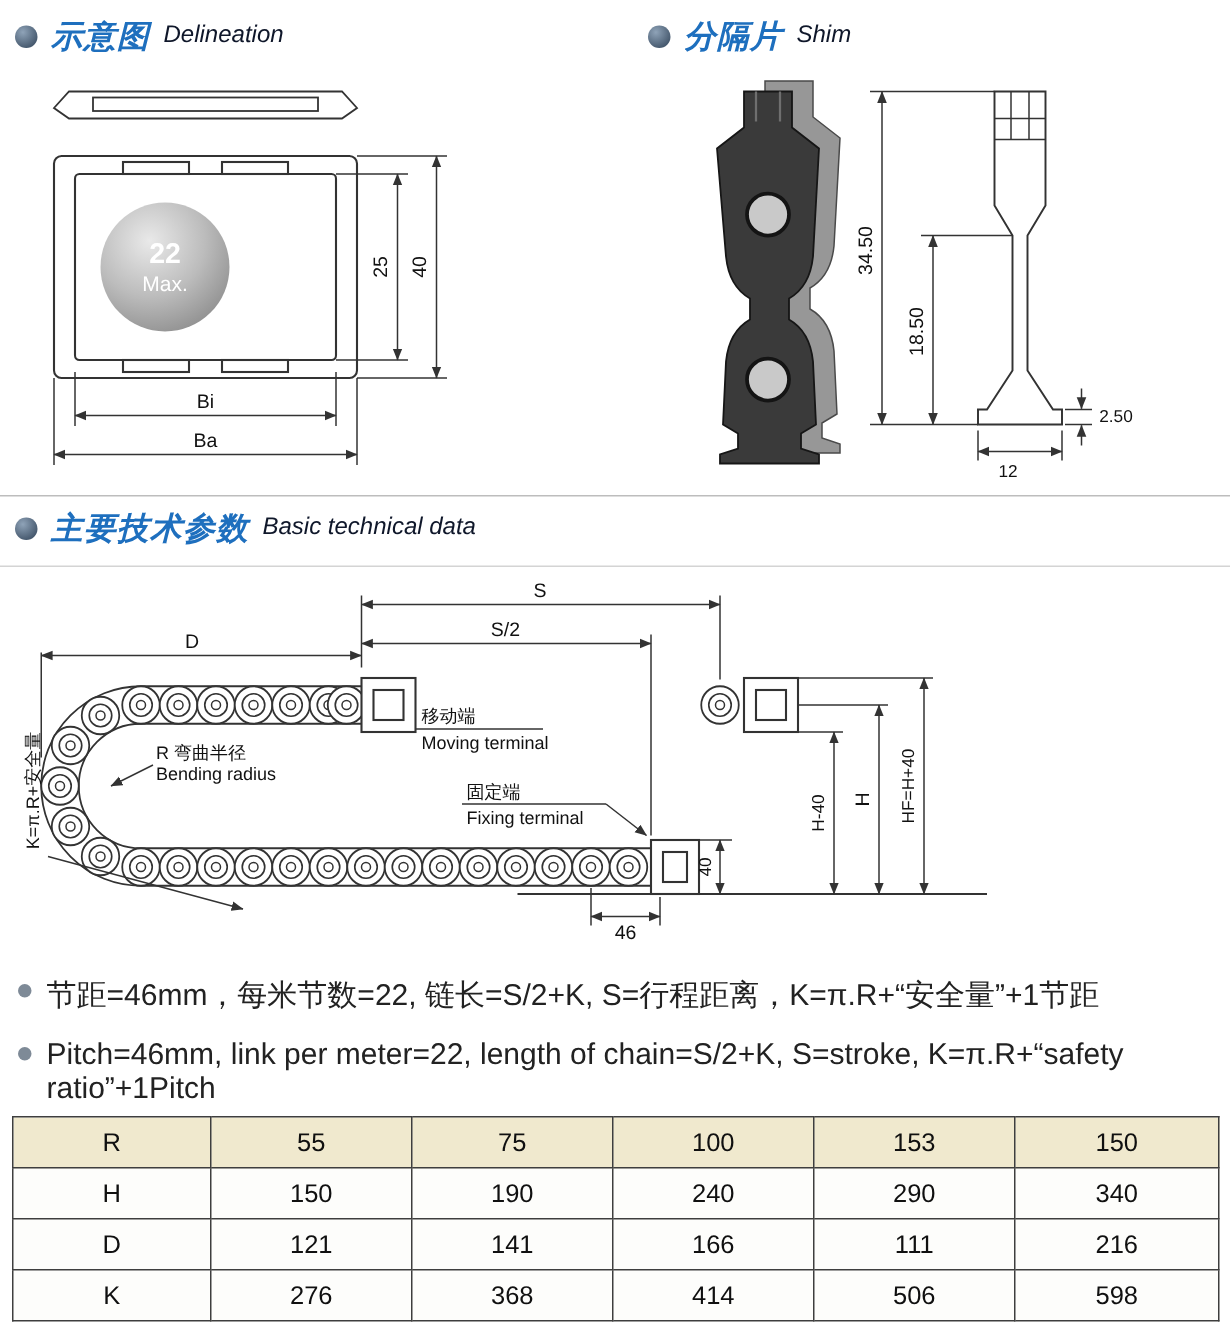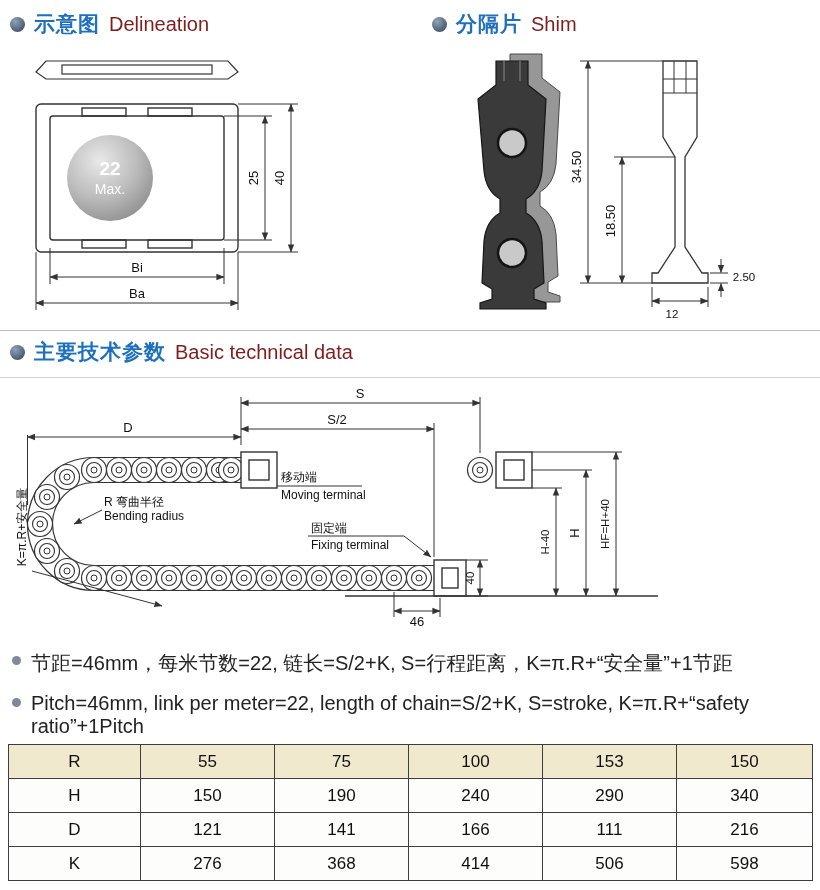--- a/index.html
+++ b/index.html
@@ -3,25 +3,25 @@
 <meta charset="utf-8">
 <style>
   * { box-sizing: border-box; }
   html, body { margin: 0; padding: 0; }
   body {
     width: 820px; height: 890px; background: #ffffff;
     font-family: "Liberation Sans", "DejaVu Sans", sans-serif;
     position: relative; overflow: hidden;
   }
   .abs { position: absolute; }
-  .sec-header { position: absolute; display: flex; align-items: center; gap: 9px; }
+  .sec-header { position: absolute; display: flex; align-items: center; gap: 9px; font-style: italic; }
   .dot { width: 15px; height: 15px; border-radius: 50%;
          background: radial-gradient(circle at 35% 30%, #8fa3b8, #46596e 75%); flex: 0 0 auto; }
   .sec-header .cn { font-size: 21px; font-weight: bold; color: #1e6fbe; letter-spacing: 1px; }
-  .sec-header .en { font-size: 20px; color: #7f1d1d; }
+  .sec-header .en { font-size: 16px; color: #0f172a; }
   .hr { position: absolute; left: 0; width: 820px; height: 1px; background: #bdbdbd; }
   .hr2 { background: #d4d4d4; }
   .note { position: absolute; left: 12px; display: flex; align-items: flex-start; gap: 10px;
           font-size: 20px; color: #222; width: 800px; }
   .note .nb { width: 9px; height: 9px; border-radius: 50%; background: #7e8a97; margin-top: 6px; flex: 0 0 auto; }
   svg text { font-family: "Liberation Sans", "DejaVu Sans", sans-serif; }
   .dim line { stroke: #333; stroke-width: 1; fill: none; }
   .dt  { font-size: 13px; fill: #111; text-anchor: middle; }
   .dts { font-size: 11.5px; fill: #111; text-anchor: middle; }
   .lbl { font-size: 12px; fill: #111; }

